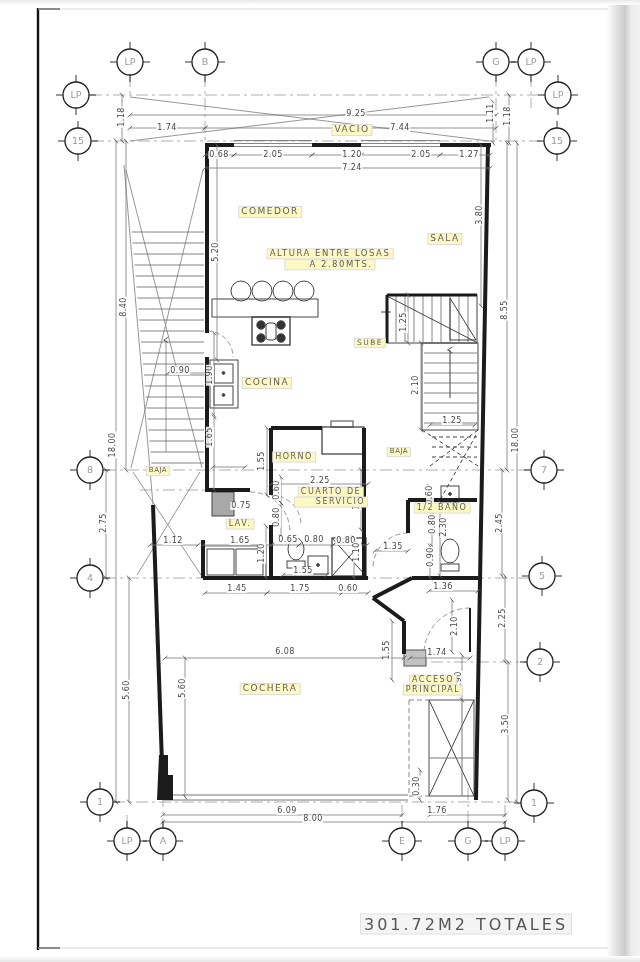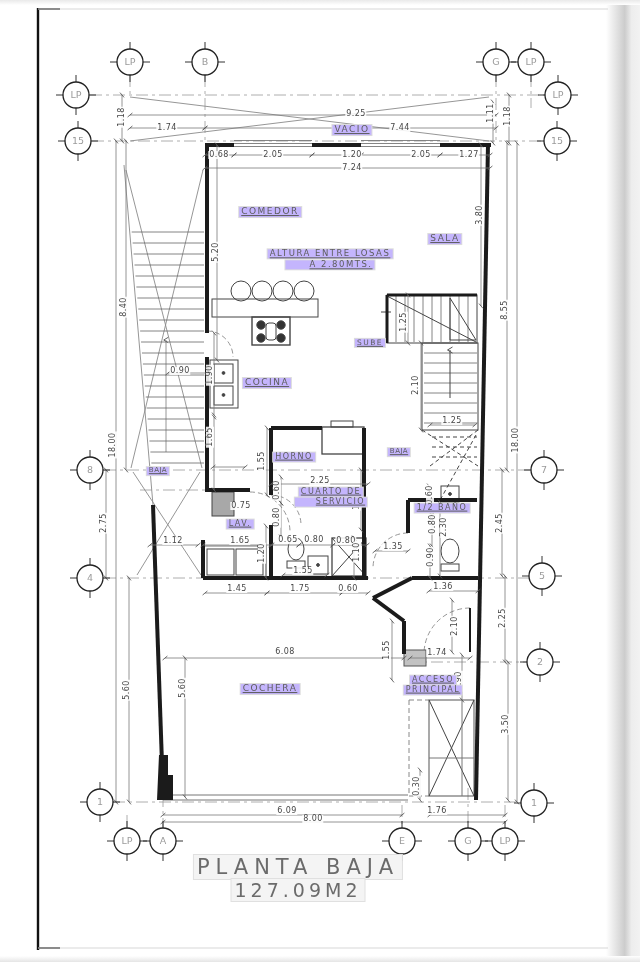--- a/index.html
+++ b/index.html
@@ -6,22 +6,22 @@
   #sheet{position:relative;width:640px;height:962px;background:#ffffff;overflow:hidden;
          font-family:"DejaVu Sans",sans-serif;}
   #plan-svg{position:absolute;left:0;top:0;}
   
   #edge-right{position:absolute;top:0;right:0;width:34px;height:962px;
     background:linear-gradient(90deg, rgba(255,255,255,0) 0%, #cccccc 55%, #ededed 75%, #f2f2f2 100%);}
   #edge-top{position:absolute;top:0;left:0;width:640px;height:5px;background:linear-gradient(#e9e9e9,#ffffff);}
   #edge-bottom{position:absolute;bottom:0;left:0;width:640px;height:6px;background:linear-gradient(#ffffff,#e5e5e5);}
   
   .room{position:absolute;transform:translate(-50%,-50%);font-size:9px;color:#5d5d5d;
-        letter-spacing:1.5px;background:#c4b5fd;box-shadow:0 0 0 1px #dcdcdc;padding:0 2px;
-        white-space:nowrap;line-height:1.1;z-index:4;text-decoration:underline;}
+        letter-spacing:1.5px;background:#fef9c3;box-shadow:0 0 0 1px #dcdcdc;padding:0 2px;
+        white-space:nowrap;line-height:1.1;z-index:4;}
   .room.sm{font-size:7px;letter-spacing:.5px;}
   .dim{position:absolute;transform:translate(-50%,-50%);font-size:8px;color:#474747;
        letter-spacing:.4px;background:rgba(255,255,255,.88);padding:0 1px;white-space:nowrap;
        line-height:1;z-index:3;}
   .dim.rot{transform:translate(-50%,-50%) rotate(-90deg);}
   .bubble-label{position:absolute;transform:translate(-50%,-50%);font-size:9.5px;color:#9b9b9b;
        letter-spacing:0;z-index:5;line-height:1;}
   .title{position:absolute;transform:translate(-50%,-50%);color:#6b6b6b;background:#f4f4f4;
        box-shadow:0 0 0 1px #e0e0e0;padding:0 3px;white-space:nowrap;z-index:4;}
   #plan-title{font-size:21px;letter-spacing:6px;}
@@ -468,19 +468,18 @@
       <div class="bubble-label" style="left: 542px; top: 576px;">5</div>
       <div class="bubble-label" style="left: 540px; top: 662px;">2</div>
       <div class="bubble-label" style="left: 534px; top: 803px;">1</div>
       <div class="bubble-label" style="left: 127px; top: 841px;">LP</div>
       <div class="bubble-label" style="left: 163px; top: 841px;">A</div>
       <div class="bubble-label" style="left: 402px; top: 841px;">E</div>
       <div class="bubble-label" style="left: 468px; top: 841px;">G</div>
       <div class="bubble-label" style="left: 505px; top: 841px;">LP</div>
     </div>
 
-  <div class="title" id="plan-title" style="left:298px;top:867px">PLANTA BAJA</div>
-  <div class="title" id="plan-area" style="left:298px;top:890px">127.09M2</div>
+  <div class="title" id="total-area" style="left:466px;top:924px">301.72M2 TOTALES</div>
 
   <div id="edge-right"></div>
   <div id="edge-top"></div>
   <div id="edge-bottom"></div>
 </div>
 
 </body></html>

